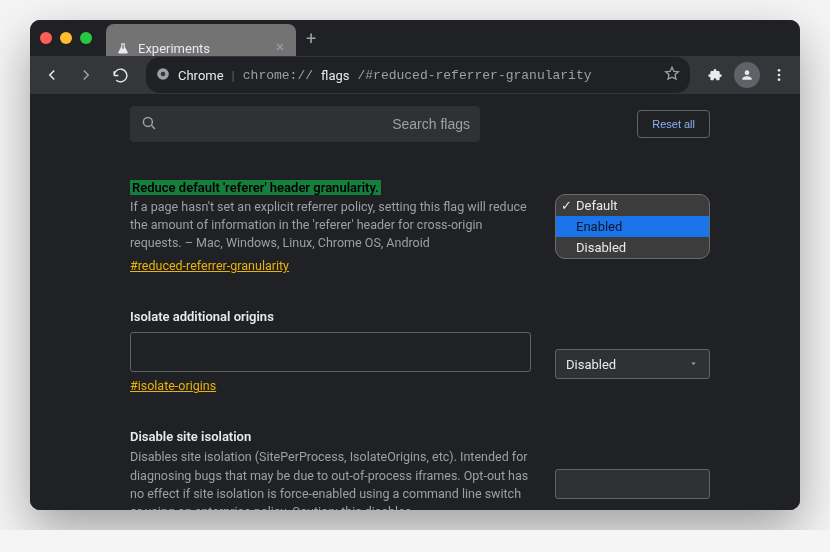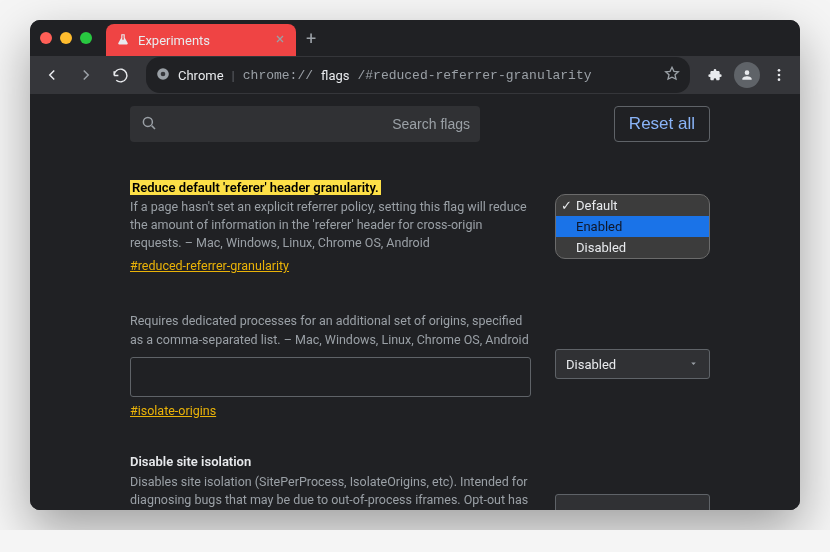--- a/index.html
+++ b/index.html
@@ -35,25 +35,25 @@
     padding-right: 14px;
     align-items: center;
   }
   .t-dot {
     width: 12px; height: 12px; border-radius: 50%;
   }
   .t-close { background: #ff5f57; }
   .t-min { background: #febc2e; }
   .t-max { background: #28c840; }
   .tab {
-    background: #ef4444;
+    background: #737373;
     height: 32px;
     border-radius: 8px 8px 0 0;
     display: flex;
-    align-items: center;
+    align-items: flex-end;
     padding: 0 10px;
     gap: 8px;
     color: #e8eaed;
     min-width: 190px;
     margin-top: 4px;
   }
   .tab .favicon svg { display:block; }
   .tab .close-x {
     color: #9aa0a6; margin-left: auto; cursor: pointer;
   }
@@ -140,42 +140,42 @@
     text-align: right;
   }
   .search-wrap input::placeholder { color:#9aa0a6; }
   .reset-btn {
     margin-left: auto;
     border: 1px solid #5f6368;
     color: #8ab4f8;
     background: transparent;
     padding: 7px 14px;
     border-radius: 4px;
-    font-size: 17px;
+    font-size: 11px;
     cursor: pointer;
   }
   .flags-area {
     padding: 10px 90px 0 100px;
   }
   .flag-item {
     display: flex;
     gap: 24px;
     padding: 16px 0 20px 0;
     border-bottom: none;
   }
   .flag-left { flex: 1; }
   .flag-right { width: 155px; display:flex; align-items:flex-start; padding-top: 14px; }
   .flag-title {
     color: #e8eaed;
     font-size: 13px;
     font-weight: 600;
     margin-bottom: 4px;
   }
   .flag-title.highlight {
-    background: #fde047;
+    background: #15803d;
     color: #000;
     display: inline;
     padding: 0 2px;
     margin-top: 21px;
   }
   .flag-desc {
     color: #9aa0a6;
     font-size: 12.5px;
     line-height: 1.45;
     margin-top: 3px;
@@ -353,21 +353,21 @@
               <div class="opt checked">Default</div>
               <div class="opt hover">Enabled</div>
               <div class="opt">Disabled</div>
             </div>
           </div>
         </div>
       </div>
 
       <div class="flag-item">
         <div class="flag-left">
-          <div class="flag-desc">Requires dedicated processes for an additional set of origins, specified as a comma-separated list. – Mac, Windows, Linux, Chrome OS, Android</div>
+          <div class="flag-title">Isolate additional origins</div>
           <div class="flag-textarea"></div>
           <a class="flag-anchor">#isolate-origins</a>
         </div>
         <div class="flag-right lower">
           <div class="select-box">
             <span>Disabled</span>
             <span class="chev">
               <svg width="11" height="11" viewBox="0 0 24 24" fill="currentColor">
                   <path d="M7 10l5 5 5-5z"></path>
                 </svg>

